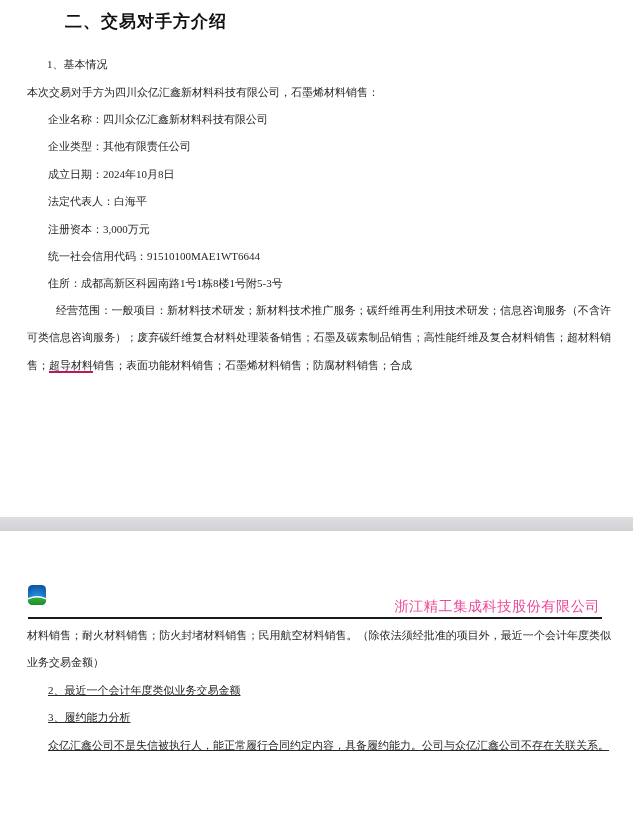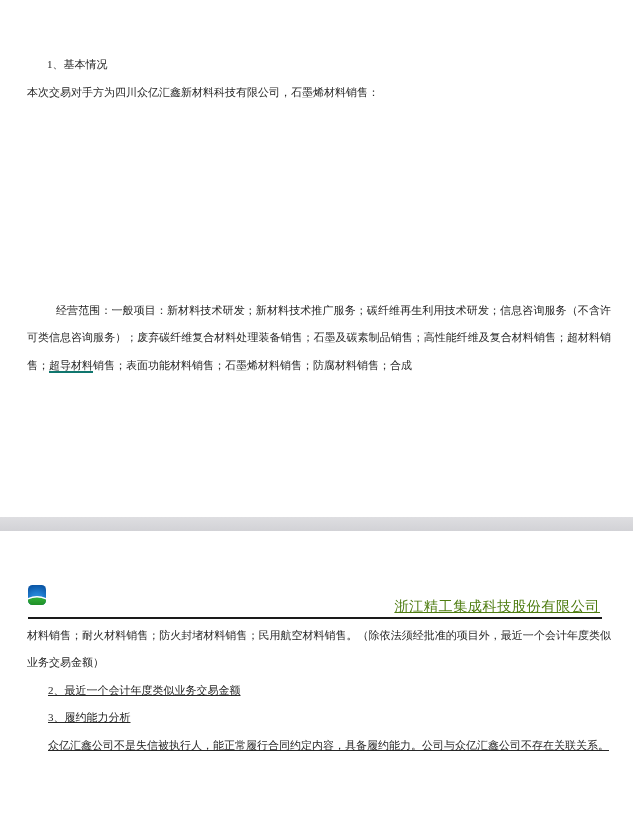--- a/index.html
+++ b/index.html
@@ -24,64 +24,73 @@
   .sec1-heading { position: absolute; top: 51px; left: 47px; }
   .intro-para { position: absolute; top: 79px; left: 27px; width: 582px; }
   .info-block { position: absolute; top: 106px; left: 27px; width: 582px; }
   .info-line { text-indent: 21px; white-space: nowrap; }
   .scope-para {
     position: absolute; top: 297px; left: 27px; width: 584px;
     text-indent: 29px; text-align: justify; text-justify: inter-ideograph;
   }
   .hl-term {
     text-decoration: none;
-    border-bottom: 2px solid #0f766e;
+    border-bottom: 2px solid #be185d;
     padding-bottom: 0px;
     color: #262626;
   }
 
   
   .page-separator {
     position: absolute; top: 517px; left: 0; width: 633px; height: 14px;
     background: linear-gradient(#dedee1, #d2d2d6);
   }
 
   
   .page2 { position: absolute; top: 531px; left: 0; width: 633px; height: 290px; background: #fff; }
   .p2-header { position: absolute; top: 0; left: 0; width: 633px; height: 87px; }
   .logo {
     position: absolute; top: 54px; left: 28px; width: 18px; height: 20px;
     display: block;
   }
   .header-company {
     position: absolute; top: 66px; right: 33px;
-    font-size: 14.2px; color: #4d7c0f; letter-spacing: 0.5px;
+    font-size: 14.2px; color: #ec4899; letter-spacing: 0.5px;
     white-space: nowrap;
-    text-decoration: underline;
   }
   .header-rule {
     position: absolute; top: 86px; left: 28px; width: 574px; height: 2px;
     background: #1a1a1a;
   }
   .p2-body { position: absolute; top: 91px; left: 27px; width: 584px; }
   .p2-para { text-align: justify; text-justify: inter-ideograph; }
   .ind { text-indent: 21px; text-decoration: underline; }
   .noind { text-indent: 0; }
 </style>
 </head>
 <body>
 
 <div class="doc">
 
   <section class="page1">
+    <h1 class="doc-title">二、交易对手方介绍</h1>
 
     <div class="body-text sec1-heading">1、基本情况</div>
 
     <p class="body-text intro-para">本次交易对手方为四川众亿汇鑫新材料科技有限公司，石墨烯材料销售：</p>
 
+    <div class="info-block">
+      <div class="body-text info-line">企业名称：四川众亿汇鑫新材料科技有限公司</div>
+      <div class="body-text info-line">企业类型：其他有限责任公司</div>
+      <div class="body-text info-line">成立日期：2024年10月8日</div>
+      <div class="body-text info-line">法定代表人：白海平</div>
+      <div class="body-text info-line">注册资本：3,000万元</div>
+      <div class="body-text info-line">统一社会信用代码：91510100MAE1WT6644</div>
+      <div class="body-text info-line">住所：成都高新区科园南路1号1栋8楼1号附5-3号</div>
+    </div>
 
     <p class="body-text scope-para"><span>经营范围：一般项目：新材料技术研发；新材料技术推广服务；碳纤维再生利用技术研发；信息咨询服务（不含许可类信息咨询服务）；废弃碳纤维复合材料处理装备销售；石墨及碳素制品销售；高性能纤维及复合材料销售；超材料销售；</span><span class="hl-term">超导材料</span><span>销售；表面功能材料销售；石墨烯材料销售；防腐材料销售；合成</span></p>
   </section>
 
   <div class="page-separator"></div>
 
   <section class="page2">
     <header class="p2-header">
       <svg class="logo" viewBox="0 0 18 20" xmlns="http://www.w3.org/2000/svg" aria-hidden="true">
         <defs>

